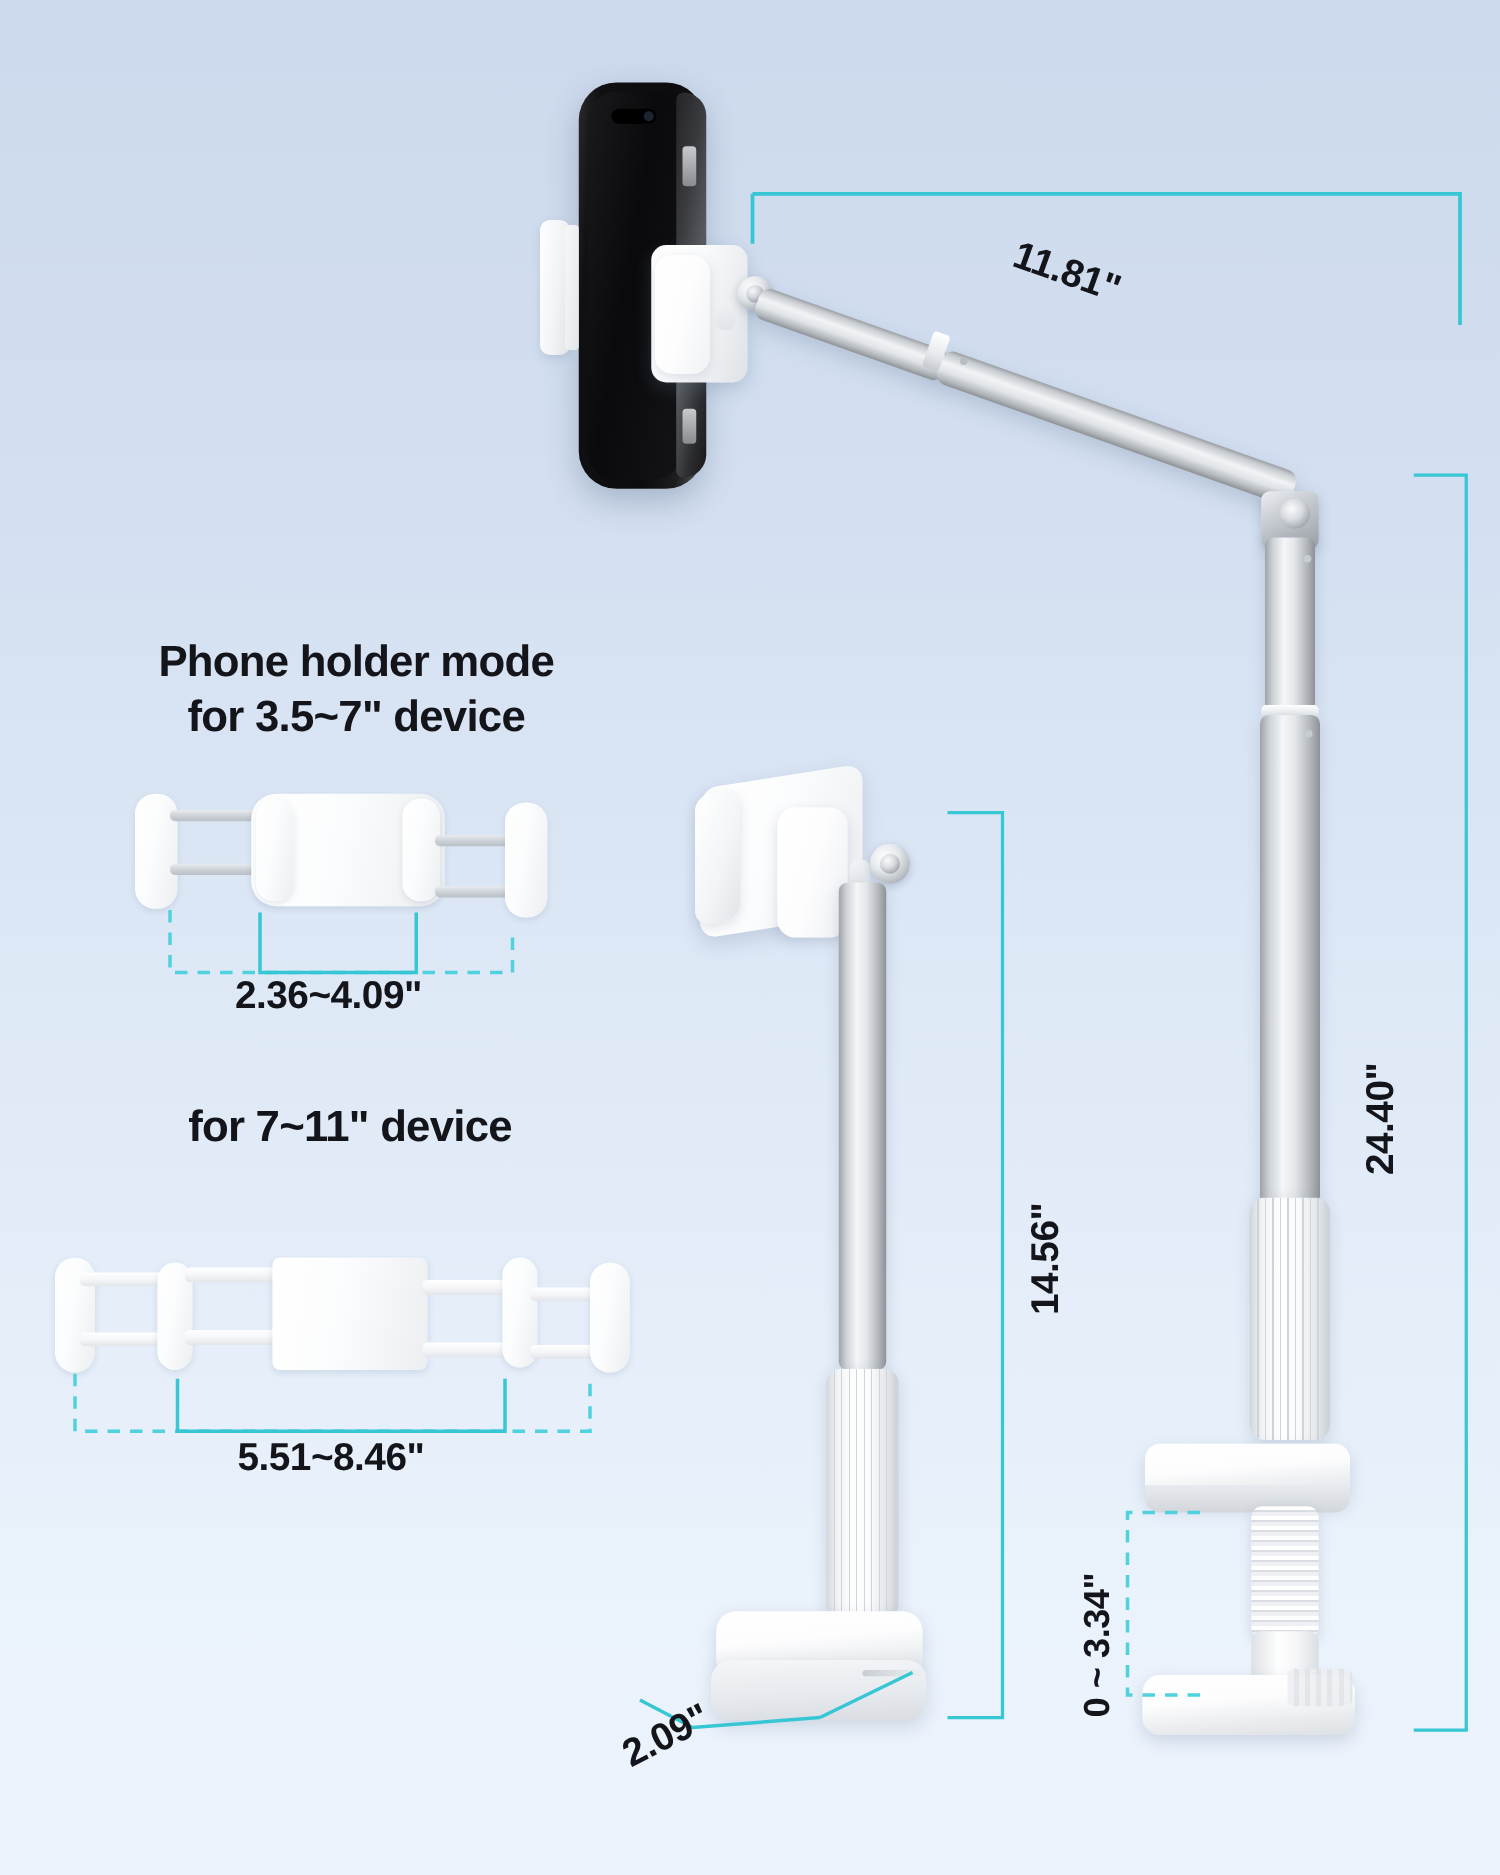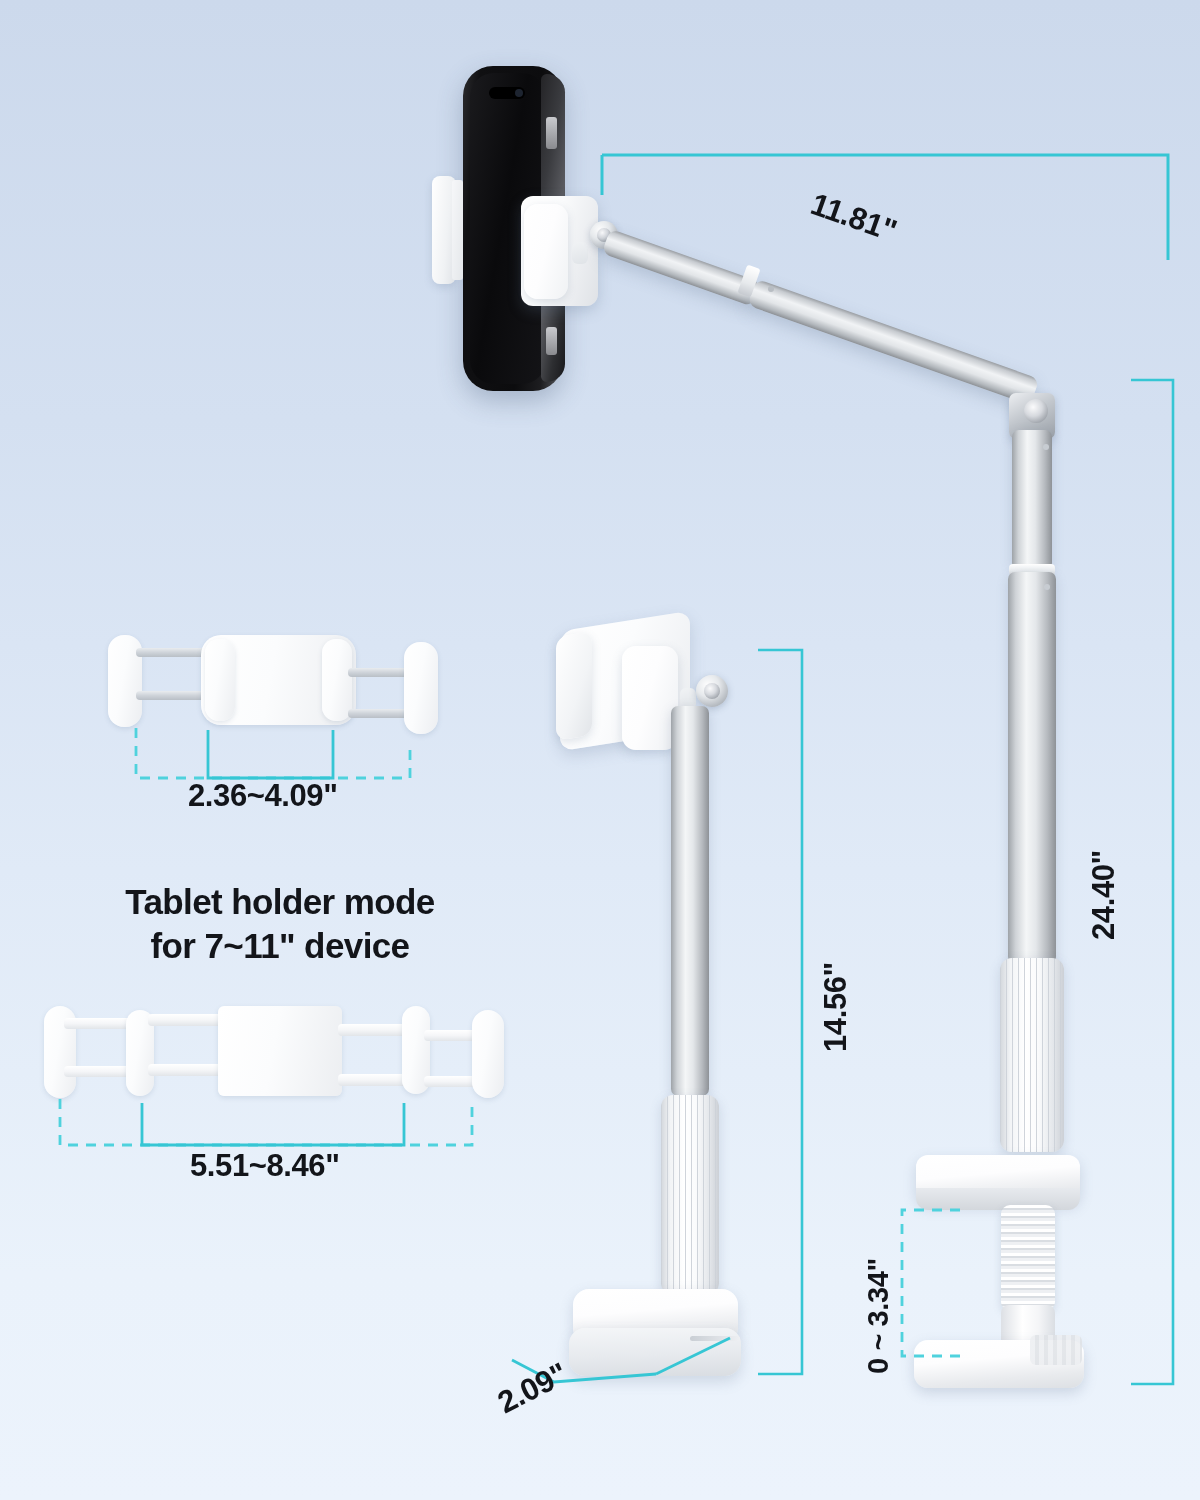--- a/index.html
+++ b/index.html
@@ -222,20 +222,24 @@
     <polyline points="18,2 62,2 62,726 18,726" fill="none" stroke="#36c6d4" stroke-width="2.6"></polyline>
   </svg>
   <div class="abs dim-label" style="left:818px;top:1052px;transform:rotate(-90deg);transform-origin:0 0;">14.56"</div>
 
   <svg class="abs" style="left:480px;top:1316px;width:330px;height:120px;overflow:visible">
     <polyline points="32,44 74,66 176,58" fill="none" stroke="#36c6d4" stroke-width="2.8"></polyline>
     <line x1="176" y1="58" x2="250" y2="22" stroke="#36c6d4" stroke-width="2.8"></line>
   </svg>
   <div class="abs dim-label" style="left:492px;top:1389px;transform:rotate(-27deg);transform-origin:0 0;">2.09"</div>
 
+  <div class="abs heading" style="left:60px;top:508px;width:450px;">
+    <div>Phone holder mode</div>
+    <div>for 3.5~7" device</div>
+  </div>
 
   <div class="abs" style="left:108px;top:628px;width:330px;height:105px;">
 
     <div class="pad" style="left:0px;top:7px;width:34px;height:92px;"></div>
 
     <div class="bar" style="left:28px;top:20px;width:78px;height:9px;"></div>
     <div class="bar" style="left:28px;top:63px;width:78px;height:9px;"></div>
 
     <div class="pad" style="left:93px;top:7px;width:155px;height:90px;border-radius:20px;"></div>
     <div class="pad" style="left:97px;top:11px;width:30px;height:82px;border-radius:14px;"></div>
@@ -247,21 +251,20 @@
     <div class="pad" style="left:296px;top:14px;width:34px;height:92px;"></div>
   </div>
 
   <svg class="abs" style="left:108px;top:726px;width:330px;height:58px;overflow:visible">
     <polyline points="28,2 28,52 302,52 302,18" fill="none" stroke="#4fd2dd" stroke-width="2.8" stroke-dasharray="10 8"></polyline>
     <polyline points="100,4 100,52 225,52 225,4" fill="none" stroke="#36c6d4" stroke-width="2.8"></polyline>
   </svg>
   <div class="abs dim-label" style="left:188px;top:778px;">2.36~4.09"</div>
 
   <div class="abs heading" style="left:55px;top:880px;width:450px;">
-    <div>Tablet holder mode</div>
     <div>for 7~11" device</div>
   </div>
 
   <div class="abs" style="left:44px;top:1000px;width:460px;height:105px;">
 
     <div class="pad" style="left:0px;top:6px;width:32px;height:92px;"></div>
     <div class="barlight" style="left:20px;top:18px;width:86px;height:11px;"></div>
     <div class="barlight" style="left:20px;top:66px;width:86px;height:11px;"></div>
 
     <div class="pad" style="left:82px;top:10px;width:28px;height:86px;border-radius:14px;"></div>

